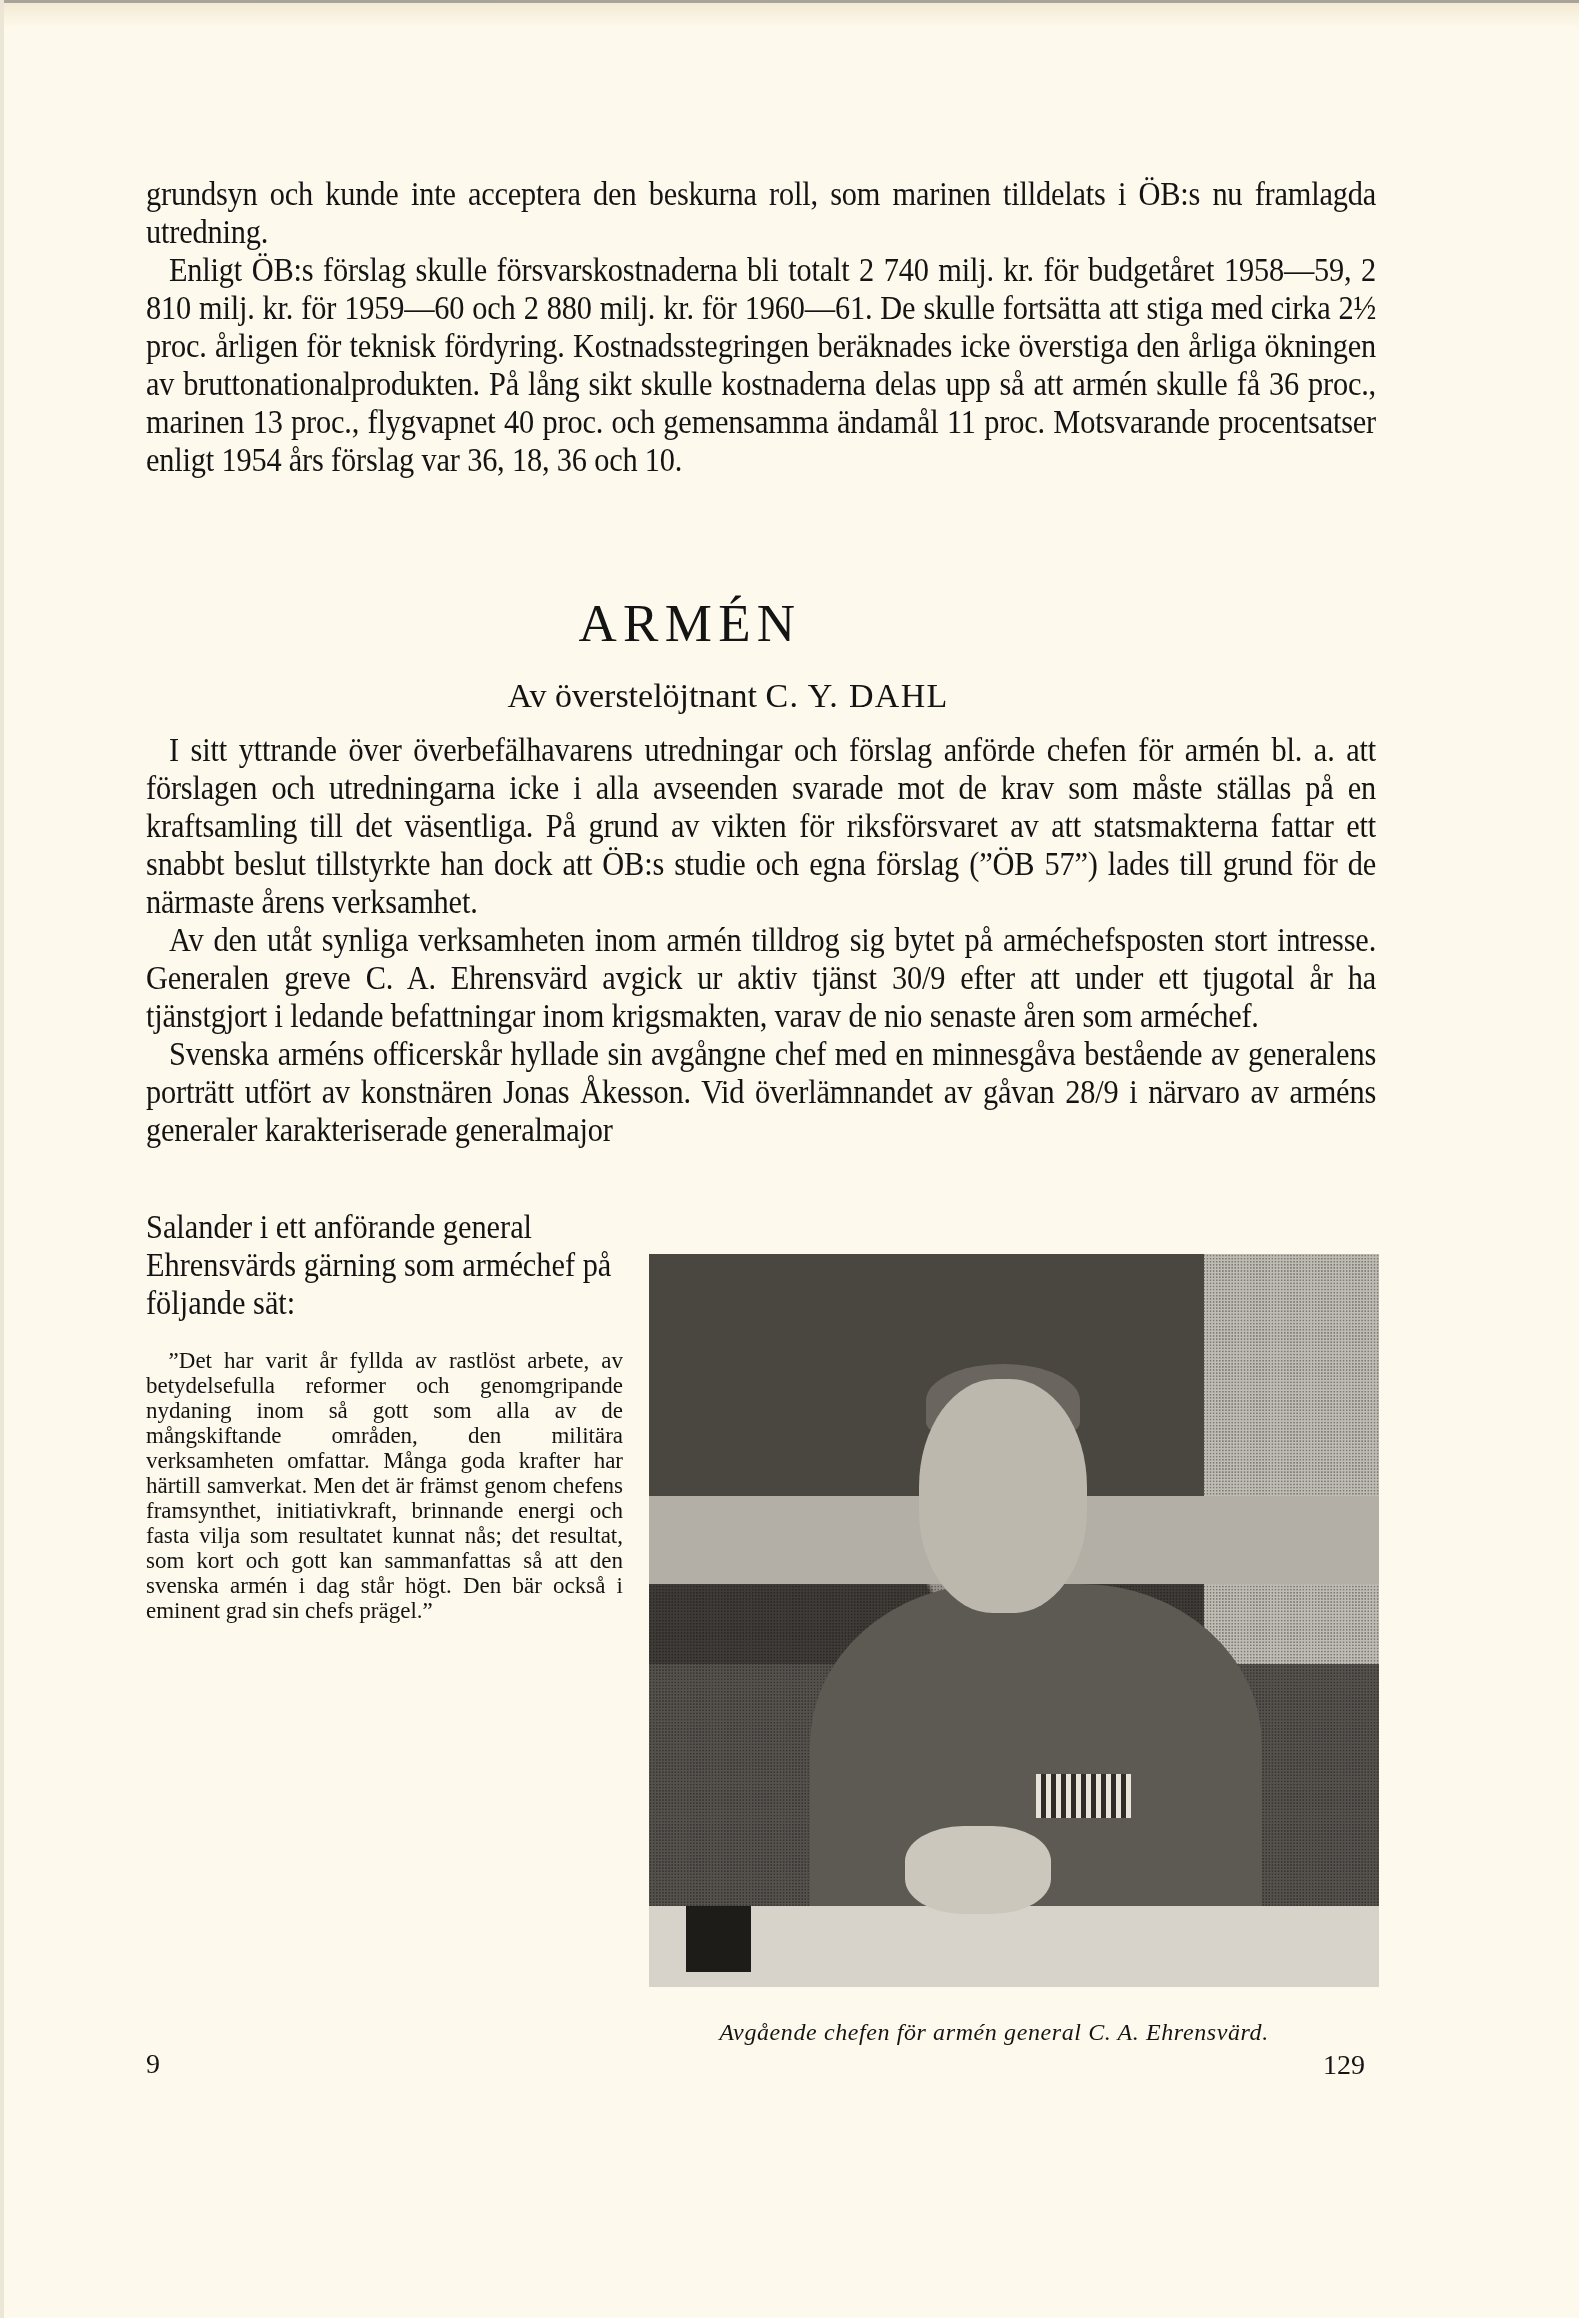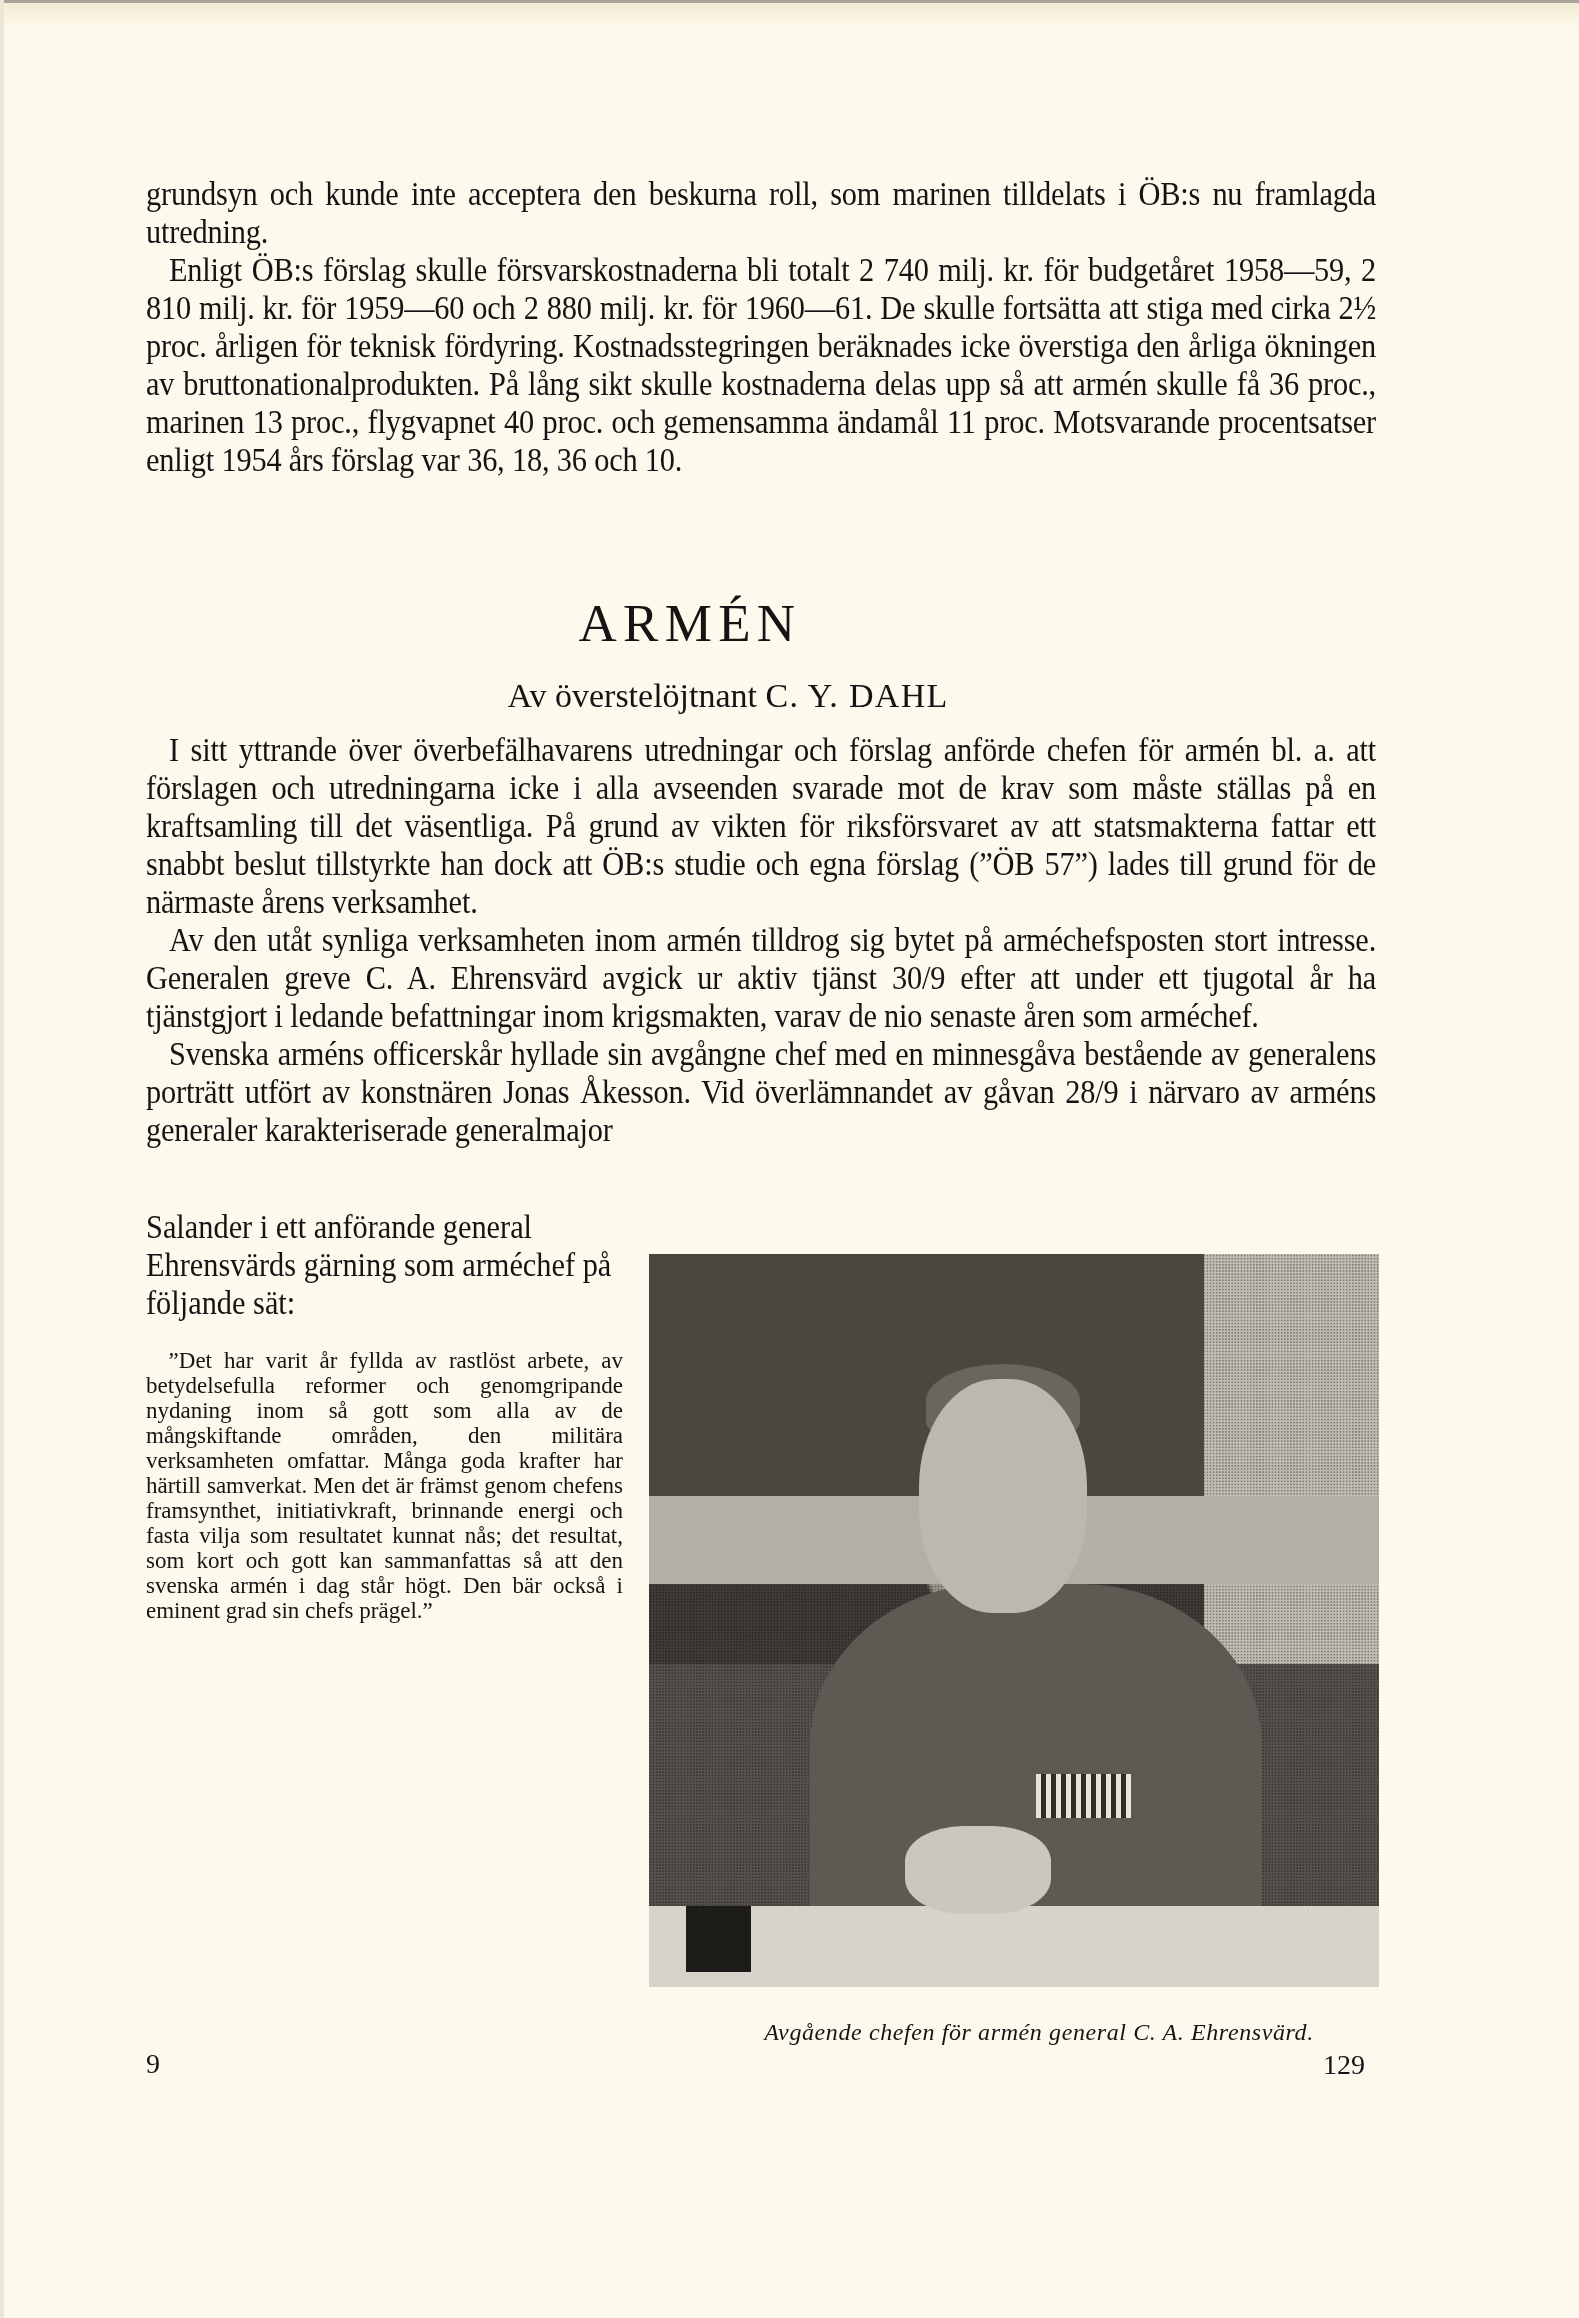--- a/index.html
+++ b/index.html
@@ -73,21 +73,21 @@
   .photo .wall { position: absolute; left: 0; top: 33%; width: 100%; height: 12%; background: #b3afa7; }
   .photo .torso { position: absolute; left: 22%; top: 45%; width: 62%; height: 55%; background: #5d5953; border-radius: 40% 40% 0 0; }
   .photo .head { position: absolute; left: 37%; top: 17%; width: 23%; height: 32%; background: #bcb8ae; border-radius: 46% 46% 44% 44%; }
   .photo .hair { position: absolute; left: 38%; top: 15%; width: 21%; height: 10%; background: #6a665f; border-radius: 50% 50% 20% 20%; }
   .photo .desk { position: absolute; left: 0; top: 89%; width: 100%; height: 11%; background: #d7d3ca; }
   .photo .hand { position: absolute; left: 35%; top: 78%; width: 20%; height: 12%; background: #cbc7bd; border-radius: 40%; }
   .photo .ribbons { position: absolute; left: 53%; top: 71%; width: 13%; height: 6%; background: repeating-linear-gradient(90deg, #e8e4da 0 5px, #2f2c28 5px 10px); }
   .photo .inkwell { position: absolute; left: 5%; top: 89%; width: 9%; height: 9%; background: #1e1c19; }
 
   .caption {
-    position: absolute; left: 674px; top: 2019px; width: 730px;
+    position: absolute; left: 629px; top: 2019px; width: 730px;
     text-align: center; font-style: italic; font-size: 24px;
     letter-spacing: 0.6px;
   }
 
   .signature-mark { position: absolute; left: 146px; top: 2048px; font-size: 28px; }
   .page-number { position: absolute; left: 1323px; top: 2049px; font-size: 28px; }
 </style>
 </head>
 <body>
 

